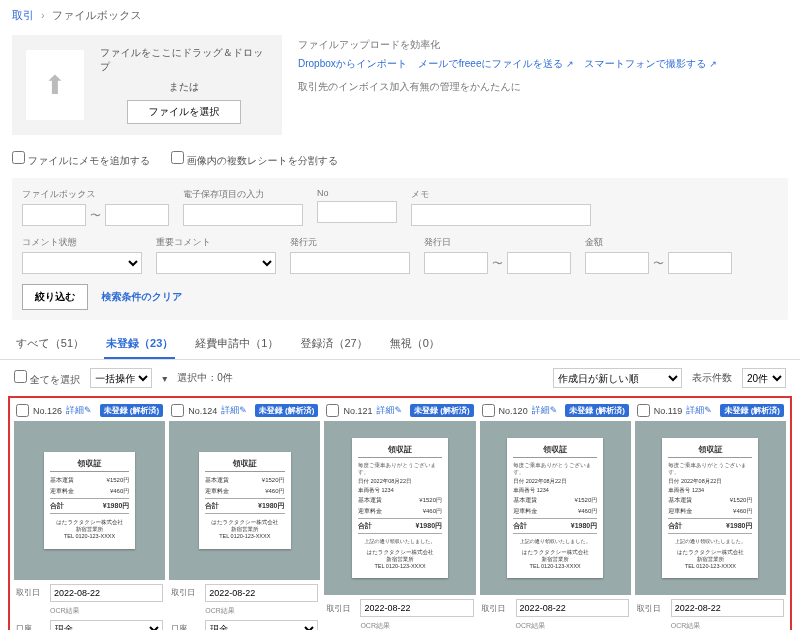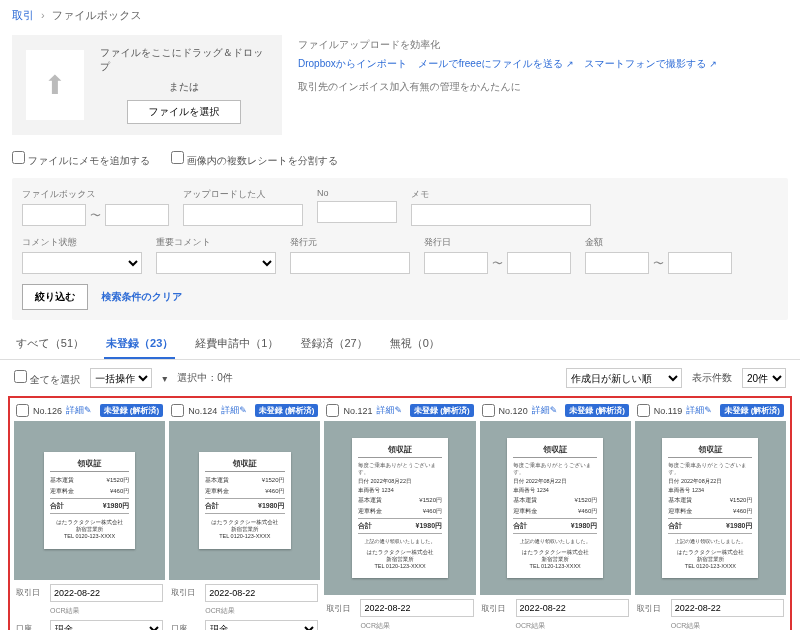--- a/index.html
+++ b/index.html
@@ -96,21 +96,21 @@
   <div class="frow">
     <div class="fcol">
         <span class="flabel">ファイルボックス</span>
       <div class="range">
           <input class="inp date" style="">
           <span class="tilde">〜</span>
           <input class="inp date" style="">
         </div>
       </div>
     <div class="fcol">
-        <span class="flabel">アップロードした人</span>
+        <span class="flabel">電子保存項目の入力</span>
         <input class="inp md" style="">
       </div>
     <div class="fcol">
         <span class="flabel">No</span>
         <input class="inp sm" style="">
       </div>
     <div class="fcol">
         <span class="flabel">メモ</span>
         <input class="inp lg" style="">
       </div>
@@ -158,21 +158,21 @@
   <div class="tab">登録済（27）</div>
   <div class="tab">無視（0）</div>
 </div>
 
 <div class="listbar">
   <label><input type="checkbox" style=""> <span>全てを選択</span></label>
   <select class="sel"><option>一括操作</option></select>
   <span>▾</span>
   <span>選択中：0件</span>
   <div class="spacer"></div>
-  <select class="sel" style="width:116px"><option>作成日が新しい順</option></select>
+  <select class="sel" style="width:129px"><option>作成日が新しい順</option></select>
   <span>表示件数</span>
   <select class="sel"><option>20件</option></select>
 </div>
 
 <div class="cards-wrap" id="cards">
   <div class="card">
     <div class="card-head">
       <input type="checkbox" style="">
       <span class="no">No.126</span>
       <a class="det">詳細<span>✎</span></a>

